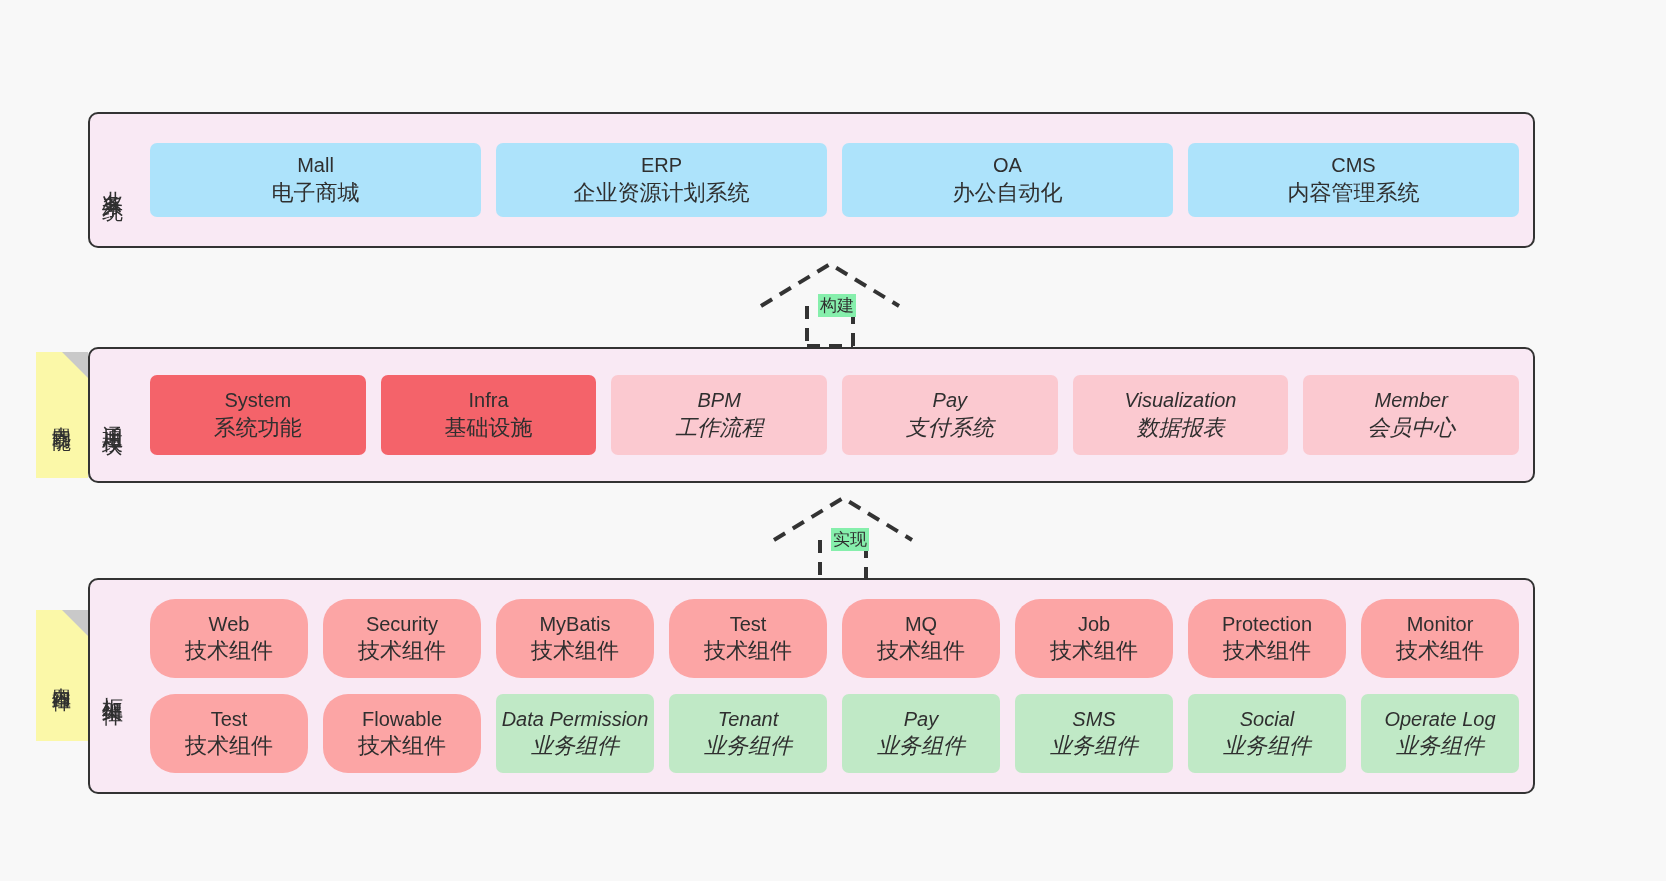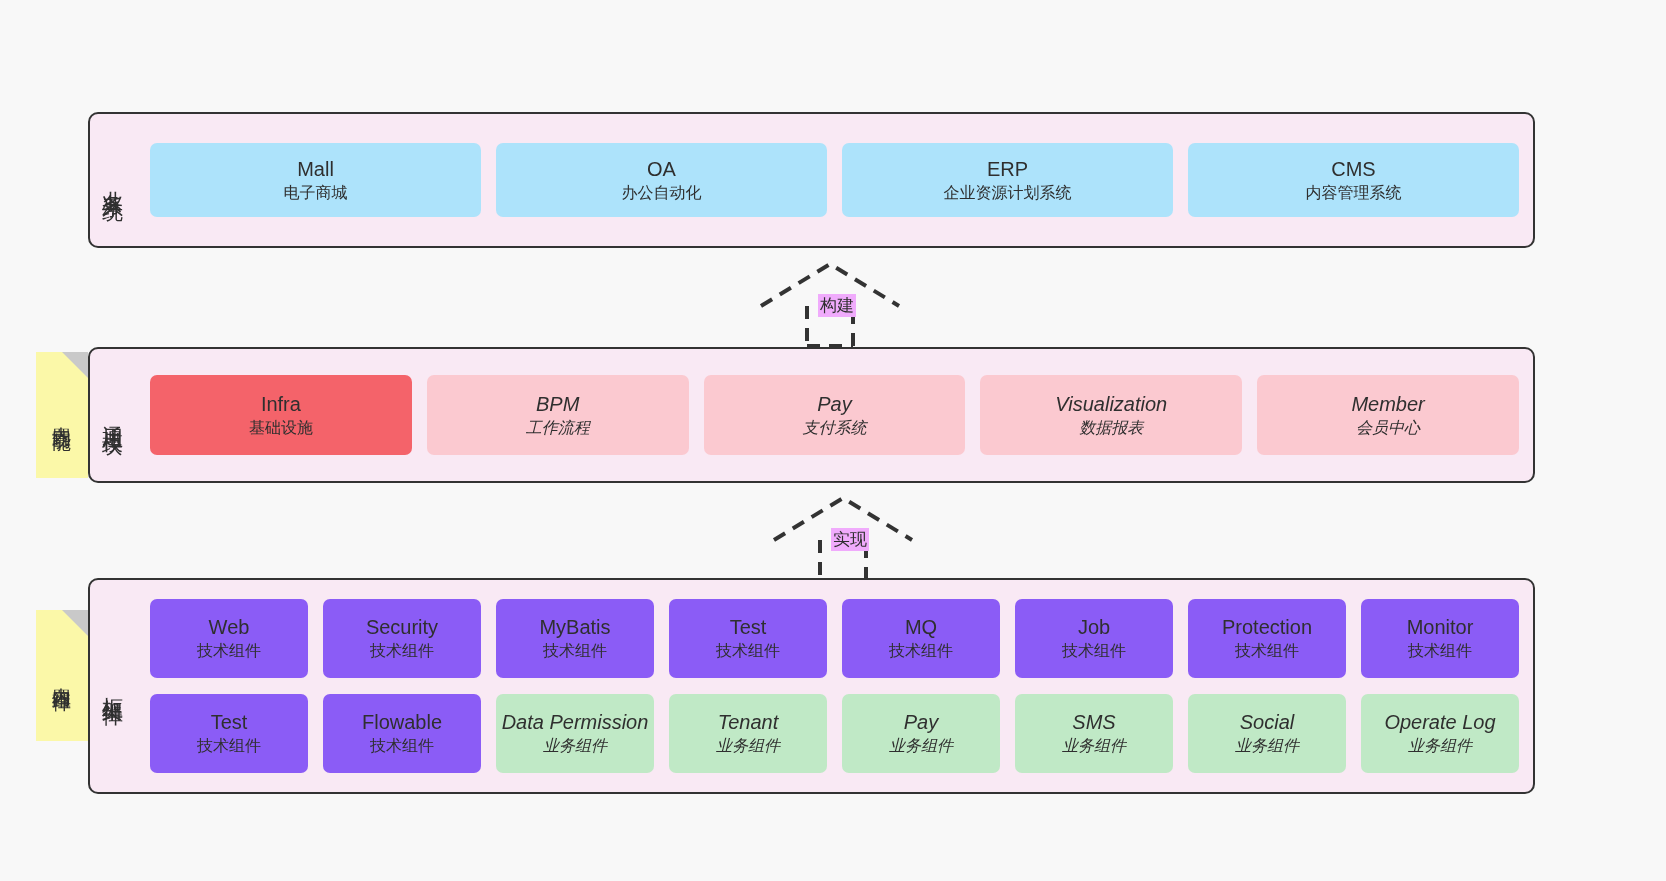--- a/index.html
+++ b/index.html
@@ -52,48 +52,48 @@
     display: flex;
     flex-direction: column;
     align-items: center;
     justify-content: center;
     text-align: center;
     color: #2f2f2f;
     line-height: 1.28;
     user-select: none;
   }
   .card .t { font-size: 20px; }
-  .card .s { font-size: 16px; }
+  .card .s { font-size: 22px; }
 
   
   .c-blue       { background: #ade3fb; }
   .c-red        { background: #f4636a; }
   .c-pink       { background: #fbc9d0; font-style: italic; }
-  .c-green      { background: #8b5cf6; }
+  .c-green      { background: #fca5a5; border-radius: 25px; }
   .c-lightgreen { background: #c0e9c6; font-style: italic; }
 
   
   #layer-business  { left: 88px;  top: 112px; width: 1447px; height: 136px; }
   #layer-business  .card-row { height: 74px; }
 
   #layer-modules   { left: 88px;  top: 347px; width: 1447px; height: 136px; }
   #layer-modules   .card-row { height: 80px; }
 
   #layer-framework { left: 88px;  top: 578px; width: 1447px; height: 216px; }
   #layer-framework .card-row { height: 79px; }
   #layer-framework .layer-body { gap: 16px; }
 
   
   .uml-arrow { position: absolute; }
   .uml-arrow svg { display: block; overflow: visible; }
   .uml-arrow .arrow-label {
     position: absolute;
     font-size: 17px;
     color: #2f2f2f;
-    background: #f0abfc;
+    background: #86efac;
     padding: 0 2px;
     white-space: nowrap;
     user-select: none;
   }
   #arrow-build   { left: 755px; top: 258px; }
   #arrow-build   .arrow-label { left: 63px; top: 36px; }
   #arrow-implem  { left: 768px; top: 492px; }
   #arrow-implem  .arrow-label { left: 63px; top: 36px; }
 
   
@@ -129,26 +129,26 @@
 
   <div class="layer" id="layer-business">
     <div class="layer-label">业务系统</div>
     <div class="layer-body">
       <div class="card-row">
         <div class="card c-blue">
           <span class="t">Mall</span>
           <span class="s">电子商城</span>
         </div>
         <div class="card c-blue">
+          <span class="t">ERP</span>
+          <span class="s">企业资源计划系统</span>
+        </div>
+        <div class="card c-blue">
           <span class="t">OA</span>
           <span class="s">办公自动化</span>
-        </div>
-        <div class="card c-blue">
-          <span class="t">ERP</span>
-          <span class="s">企业资源计划系统</span>
         </div>
         <div class="card c-blue">
           <span class="t">CMS</span>
           <span class="s">内容管理系统</span>
         </div>
       </div>
     </div>
   </div>
 
   <div class="uml-arrow" id="arrow-build">
@@ -161,20 +161,24 @@
 
   <div class="sticky" id="sticky-modules">
     <span class="fold"></span>
     <span>内置功能</span>
   </div>
   <div class="layer" id="layer-modules">
     <div class="layer-label">通用模块</div>
     <div class="layer-body">
       <div class="card-row">
         <div class="card c-red">
+          <span class="t">System</span>
+          <span class="s">系统功能</span>
+        </div>
+        <div class="card c-red">
           <span class="t">Infra</span>
           <span class="s">基础设施</span>
         </div>
         <div class="card c-pink">
           <span class="t">BPM</span>
           <span class="s">工作流程</span>
         </div>
         <div class="card c-pink">
           <span class="t">Pay</span>
           <span class="s">支付系统</span>

